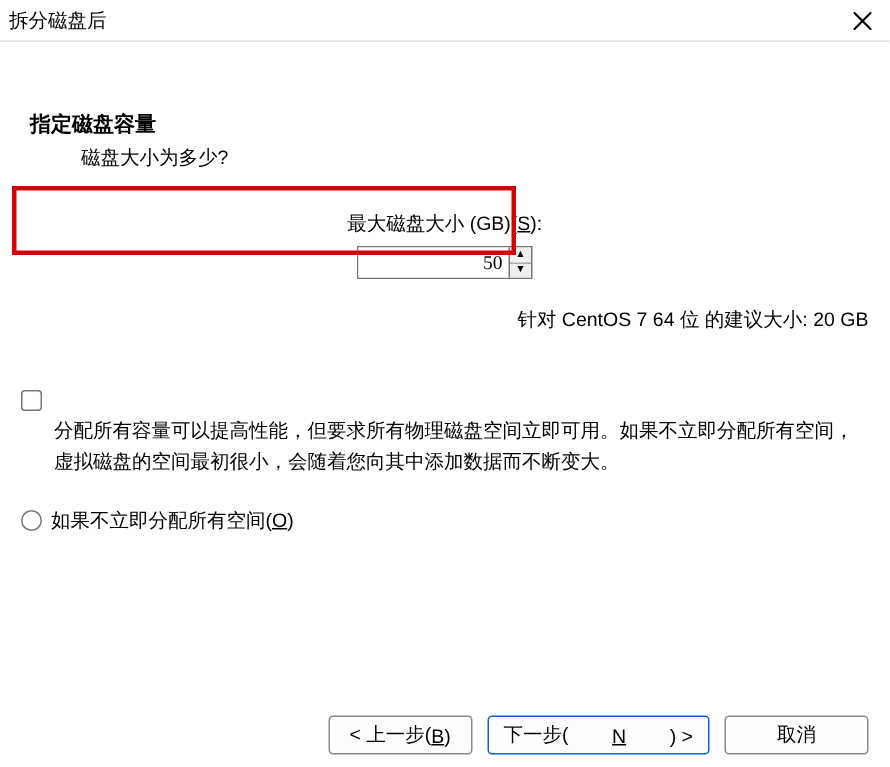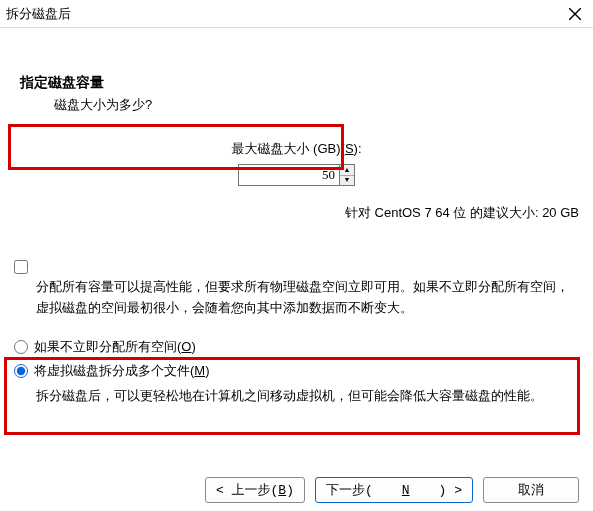--- a/index.html
+++ b/index.html
@@ -161,21 +161,21 @@
     position: absolute;
     bottom: 8px; right: 14px;
     display: flex; gap: 10px;
   }
   .btn {
     min-width: 96px;
     height: 26px;
     border: 1px solid #8a8a8a;
     border-radius: 3px;
     background: #fdfdfd;
-    font-family: Liberation Mono, monospace;
+    font-family: Liberation Sans, sans-serif;
     font-size: 13px;
     padding: 0 10px;
     display: inline-flex;
     align-items: center;
     justify-content: center;
     cursor: default;
   }
   .btn.primary {
     border-color: #0a64d8;
     gap: 29px;
@@ -222,30 +222,20 @@
   </label>
   <div class="desc">分配所有容量可以提高性能，但要求所有物理磁盘空间立即可用。如果不立即分配所有空间，虚拟磁盘的空间最初很小，会随着您向其中添加数据而不断变大。</div>
 
   <label class="radio-row">
     <input type="radio" name="diskfile" style="">
     <span>
       <span>如果不立即分配所有空间(</span><u>O</u><span>)</span>
     </span>
   </label>
 
-  <div class="radio-group2-wrap">
-    <div class="hl2"></div>
-    <label class="radio-row">
-      <input type="radio" name="diskfile" checked="" style="">
-      <span>
-        <span>将虚拟磁盘拆分成多个文件(</span><u>M</u><span>)</span>
-      </span>
-    </label>
-    <div class="desc2">拆分磁盘后，可以更轻松地在计算机之间移动虚拟机，但可能会降低大容量磁盘的性能。</div>
-  </div>
 
 </div>
 
 <div class="footer">
   <button class="btn">
     <span>&lt; 上一步(</span>
       <u>B</u>
       <span>)</span>
   </button>
   <button class="btn primary">

